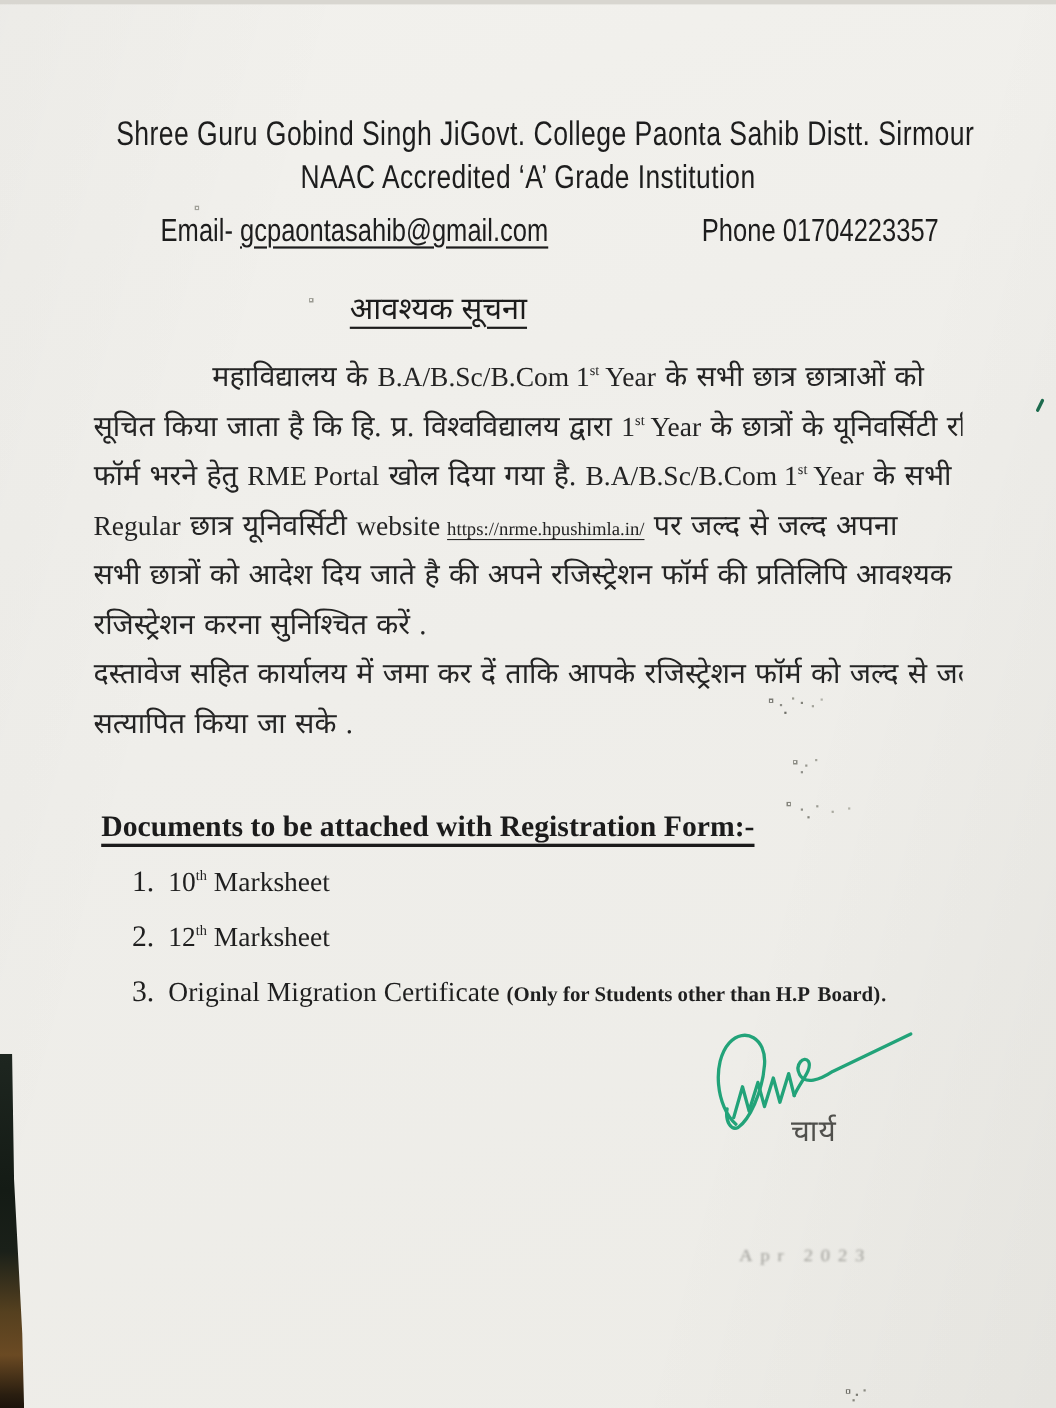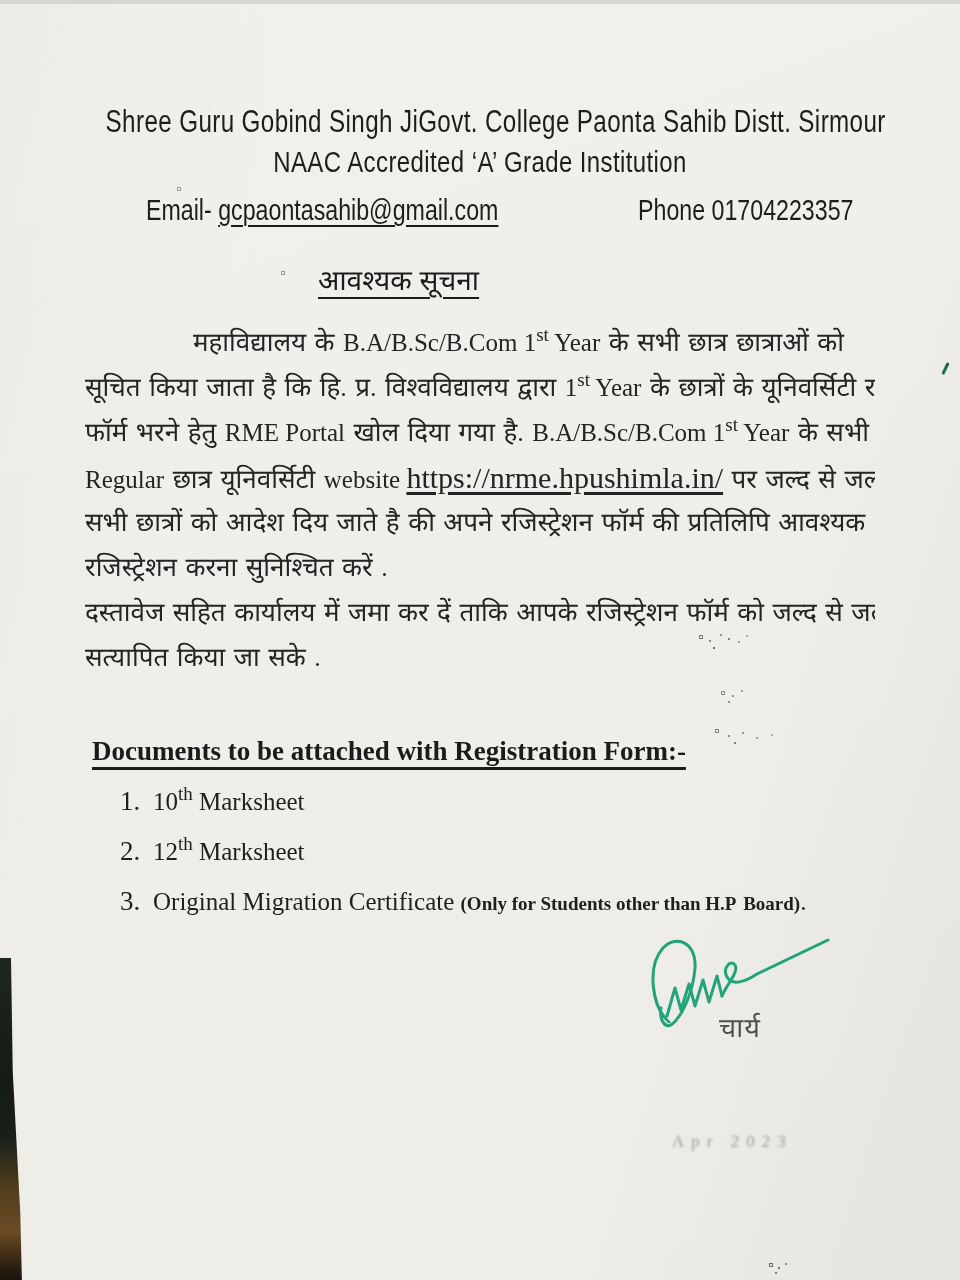--- a/index.html
+++ b/index.html
@@ -26,22 +26,22 @@
   
   .notice-title{position:absolute;left:318px;top:256px;font-size:28px;color:#1c1c1c;
         text-decoration:underline;text-underline-offset:7px;text-decoration-thickness:2px;
         font-family:"Liberation Sans","DejaVu Sans",sans-serif;white-space:nowrap;}
   
   .para{position:absolute;left:85px;top:316px;width:790px;font-size:26px;color:#242424;}
   .bodyline{height:45px;line-height:45px;white-space:nowrap;overflow:hidden;}
   .bodyline.indent{padding-left:108px;}
   .seg-hi{font-family:Liberation Serif, serif;word-spacing:2px;}
   .seg-en{font-family:"Liberation Serif",serif;font-size:25px;}
-  .seg-sup{font-family:"Liberation Serif",serif;font-size:19px;vertical-align:super;line-height:0;}
-  .seg-link{font-family:"Liberation Serif",serif;font-size:30px;text-decoration:underline;
+  .seg-sup{font-family:"Liberation Serif",serif;font-size:13px;vertical-align:super;line-height:0;}
+  .seg-link{font-family:"Liberation Serif",serif;font-size:17px;text-decoration:underline;
         text-underline-offset:4px;}
   .seg-bold{font-family:"Liberation Serif",serif;font-size:19px;font-weight:700;}
   
   .docs-heading{position:absolute;left:92px;top:732px;font-family:"Liberation Serif",serif;
         font-weight:700;font-size:27px;color:#1b1b1b;white-space:nowrap;
         text-decoration:underline;text-underline-offset:7px;text-decoration-thickness:3px;text-align:center;}
   .doc-list{position:absolute;left:120px;top:782px;width:780px;font-family:"Liberation Serif",serif;
         font-size:27px;color:#1f1f1f;}
   .doc-item{display:flex;margin-bottom:19px;}
   .doc-num{width:33px;flex:none;}

